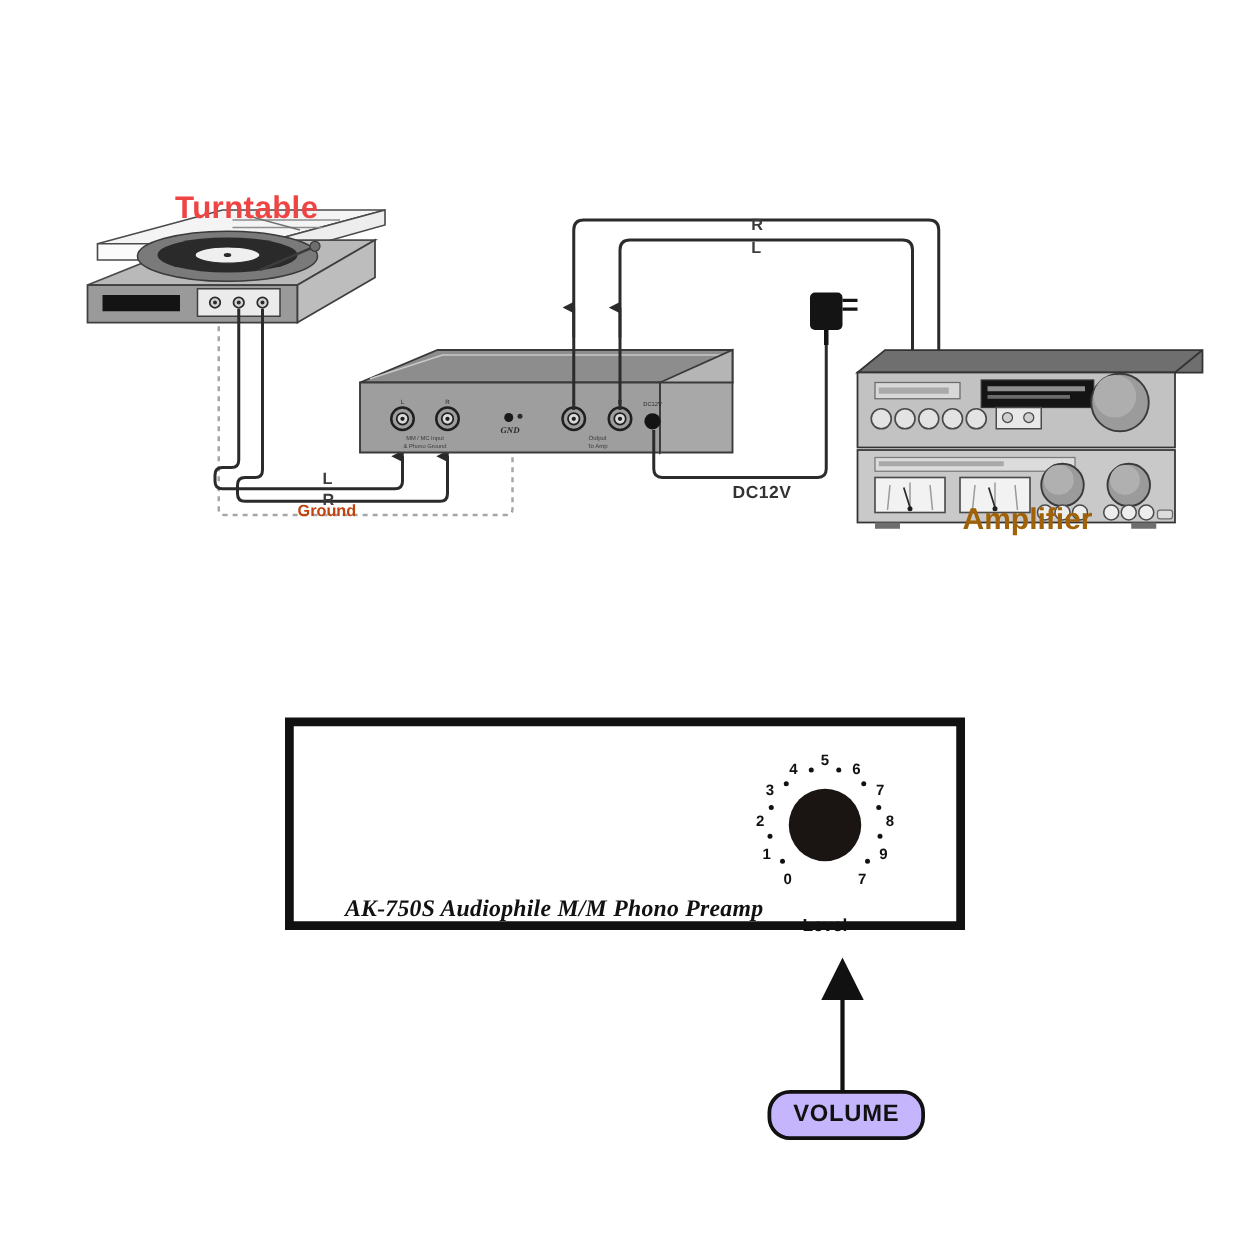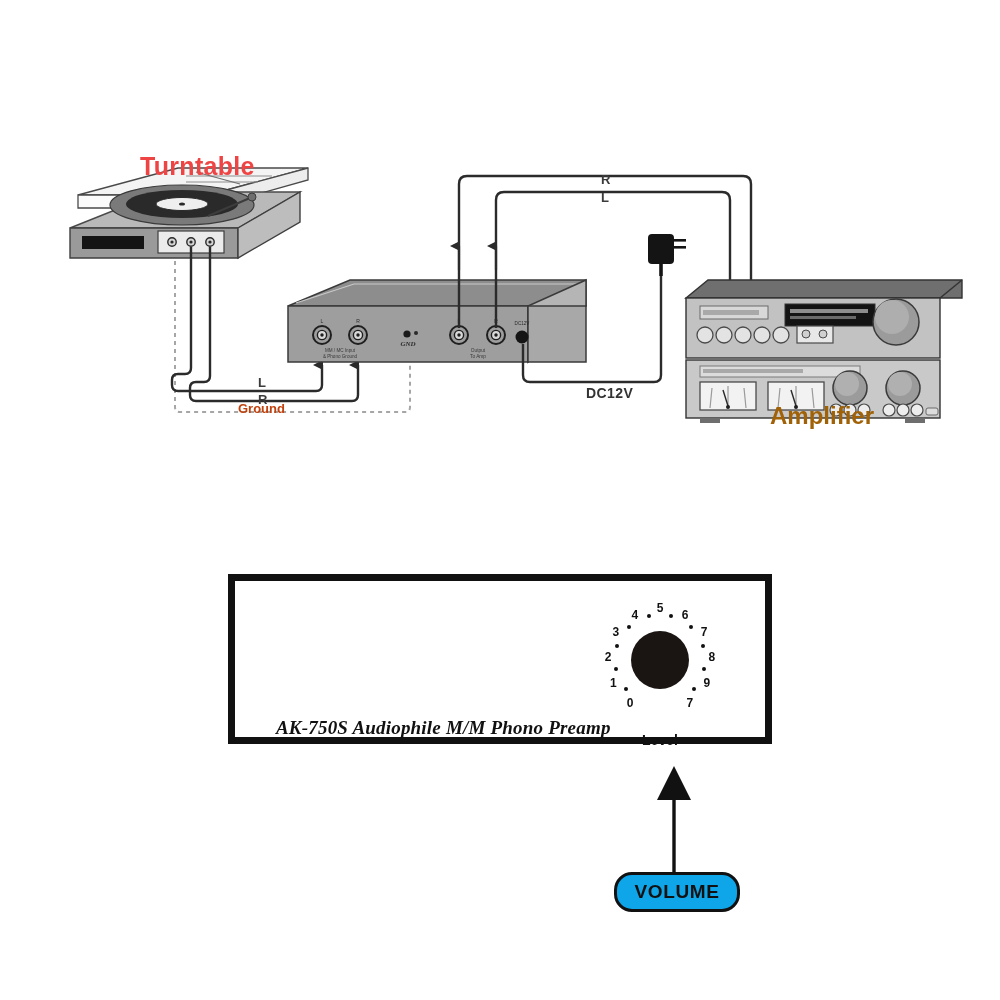--- a/index.html
+++ b/index.html
@@ -36,21 +36,21 @@
       background:#1a1512;}
   .knob-num{position:absolute;font-size:12px;font-weight:bold;color:#111;
       transform:translate(-50%,-50%);}
   .knob-dot{position:absolute;width:4px;height:4px;border-radius:50%;background:#111;
       transform:translate(-50%,-50%);}
   #knob-caption{position:absolute;left:60px;top:132px;transform:translateX(-50%);
       font-size:14px;font-weight:bold;color:#111;}
 
   
   #volume-callout{left:614px;top:872px;width:120px;height:34px;border:3px solid #111;
-      border-radius:18px;background:#0ea5e9;display:flex;align-items:center;justify-content:center;}
+      border-radius:18px;background:#c4b5fd;display:flex;align-items:center;justify-content:center;}
   #volume-callout span{font-size:19px;font-weight:bold;color:#111;letter-spacing:.6px;}
 </style>
 </head>
 <body>
 
 <div class="stage">
 
   <svg class="abs" width="1000" height="520" style="left:0;top:120px;">
     <defs>
       <marker id="arrUp" markerWidth="10" markerHeight="10" refX="5" refY="9" orient="auto" markerUnits="userSpaceOnUse">

